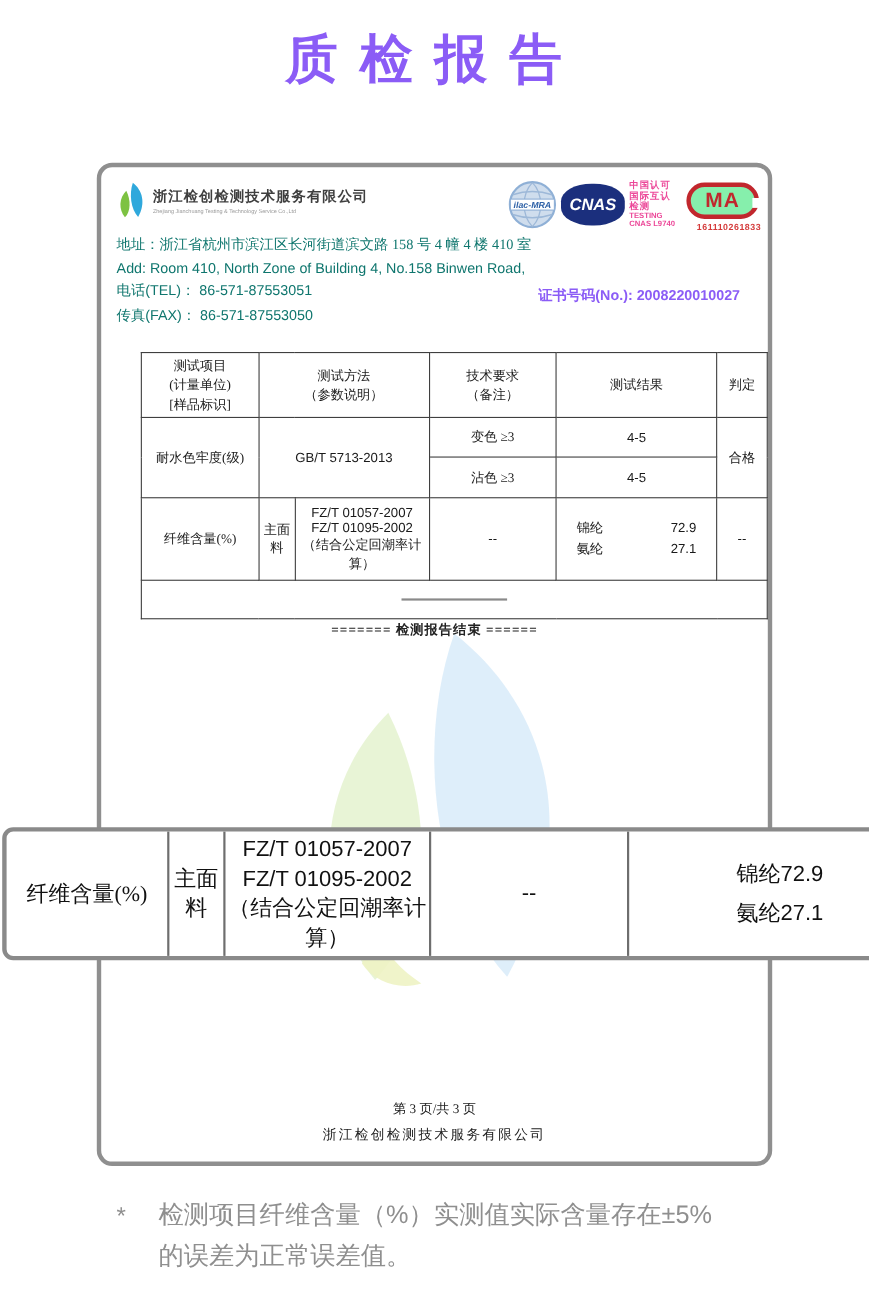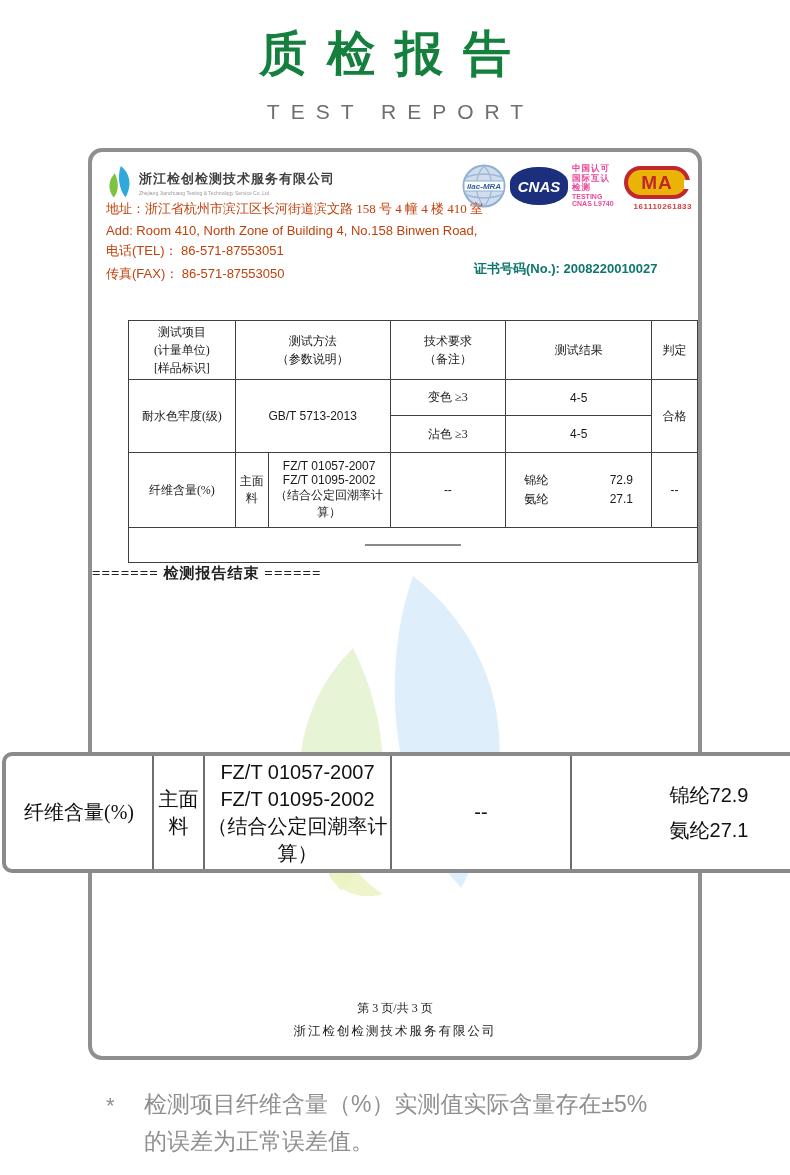--- a/index.html
+++ b/index.html
@@ -2,21 +2,21 @@
 <html><head>
 <meta charset="utf-8">
 <style>
   * { margin: 0; padding: 0; box-sizing: border-box; }
   html, body { background: #ffffff; }
   body { width: 790px; font-family: "Liberation Sans", sans-serif; }
   .page { position: relative; width: 790px; height: 1175px; background: #fff; overflow: hidden; }
 
   
   .title-wrap { position: absolute; top: 22px; left: 0; width: 100%; text-align: center; }
-  .main-title { font-size: 48px; font-weight: bold; color: #15803d; letter-spacing: 20px; 
+  .main-title { font-size: 48px; font-weight: bold; color: #8b5cf6; letter-spacing: 20px; 
                 font-family: "Liberation Sans", sans-serif; }
   .sub-title { margin-top: 14px; font-size: 21px; color: #6e6e6e; letter-spacing: 11px; padding-left: 11px; }
 
   
   .certificate { position: absolute; left: 88px; top: 148px; width: 614px; height: 912px;
                  border: 4px solid #8f8f8f; border-radius: 14px; background: #fff; }
 
   
   .cert-header { position: absolute; top: 12px; left: 12px; right: 6px; display: flex;
                  justify-content: space-between; align-items: flex-start; }
@@ -28,49 +28,49 @@
   .badge-ilac { width: 44px; height: 44px; }
   .badge-cnas { width: 58px; height: 38px; margin-top: 3px; background: #1b2f7d;
                 border-radius: 48% 48% 48% 48% / 42% 42% 42% 42%;
                 color: #fff; font-weight: bold; font-style: italic; font-size: 15px;
                 display: flex; align-items: center; justify-content: center; letter-spacing: 0px; }
   .badge-acc { width: 48px; font-weight: bold; color: #ec4899; line-height: 1.12; }
   .badge-acc .cn { font-size: 8.5px; letter-spacing: 1px; }
   .badge-acc .en { font-size: 7px; }
   .badge-cma { position: relative; width: 66px; height: 33px; margin-top: 2px;
                border: 4px solid #c1272d; border-radius: 17px;
-               display: flex; align-items: center; justify-content: center; background: #eab308; }
+               display: flex; align-items: center; justify-content: center; background: #86efac; }
   .badge-cma .ma { font-size: 19px; font-weight: bold; color: #c1272d; letter-spacing: 1px; }
   .badge-cma .notch { position: absolute; right: -5px; top: 10px; width: 7px; height: 9px; background: #fff; }
   .cma-number { position: absolute; right: 0px; top: 38px; font-size: 8px; font-weight: bold; color: #d43a3a; letter-spacing: .5px; }
 
   
-  .cert-address { position: absolute; top: 48px; left: 14px; width: 440px; font-size: 13px; color: #c2410c; }
+  .cert-address { position: absolute; top: 61px; left: 14px; width: 440px; font-size: 13px; color: #0f766e; }
   .cert-address .row { margin-bottom: 4.5px; white-space: nowrap; }
   .cert-address .cjk { font-family: "Liberation Serif", "DejaVu Serif", serif; }
   .indent { padding-left: 28px; }
   .postcode { display: inline-block; margin-left: 60px; }
 
   .cert-meta { position: absolute; top: 108px; right: 10px; width: 214px; font-size: 13px;
-               font-weight: bold; color: #0f766e; }
+               font-weight: bold; color: #8b5cf6; text-align: center; }
   .cert-meta .row { margin-bottom: 6px; white-space: nowrap; }
 
   
   .cert-table { position: absolute; left: 36px; top: 168px; border-collapse: collapse; table-layout: fixed; }
   .cert-table td { border: 1px solid #3f3f3f; text-align: center; vertical-align: middle;
                    font-size: 12px; color: #1a1a1a; padding: 2px; }
   .kai { font-family: "Liberation Serif", "DejaVu Serif", serif; }
   .val { font-family: "Liberation Sans", sans-serif; }
   .hline { line-height: 1.5; }
   .result-pair { display: flex; justify-content: space-between; padding: 0 16px; line-height: 1.6; }
   .empty-row-line { width: 96px; margin: 0 auto; border-top: 2px solid #8a8a8a; }
 
   
-  .end-line { position: absolute; top: 412px; left: 0; width: 100%; 
-              font-size: 15px; font-weight: bold; color: #222;
+  .end-line { position: absolute; top: 412px; left: 0; width: 100%; text-align: center;
+              font-size: 12px; font-weight: bold; color: #222;
               font-family: "Liberation Serif", "DejaVu Serif", serif; letter-spacing: 1px; }
   .cert-footer { position: absolute; bottom: 16px; left: 0; width: 100%; text-align: center; color: #222; }
   .cert-footer .pageinfo { font-size: 12px; font-family: "Liberation Serif", "DejaVu Serif", serif; }
   .cert-footer .company { margin-top: 6px; font-size: 12.5px; letter-spacing: 2px;
                           font-family: "Liberation Serif", "DejaVu Serif", serif; }
 
   
   .watermark { position: absolute; left: 128px; top: 418px; width: 350px; height: 330px; z-index: 0; }
 
   
@@ -92,21 +92,20 @@
               color: #8f8f8f; font-size: 23px; line-height: 1.62; }
   .footnote .star { width: 38px; font-size: 22px; padding-top: 2px; }
 </style>
 </head>
 <body>
 
 <div class="page">
 
   <div class="title-wrap">
     <div class="main-title">质检报告</div>
-    <div class="sub-title">TEST REPORT</div>
   </div>
 
   <div class="certificate">
 
     <svg class="watermark" viewBox="0 0 100 110" preserveAspectRatio="xMidYMid meet">
       <path d="M56,2 C84,24 96,62 72,106 C50,82 44,36 56,2 Z" fill="#d6eaf9" opacity="0.8"></path>
       <path d="M36,26 C14,48 12,82 32,107 C50,88 50,54 36,26 Z" fill="#e4f2cf" opacity="0.85"></path>
       <path d="M32,92 C36,100 40,104 46,108 C40,110 32,108 28,102 Z" fill="#eef3c4" opacity="0.9"></path>
     </svg>
 

